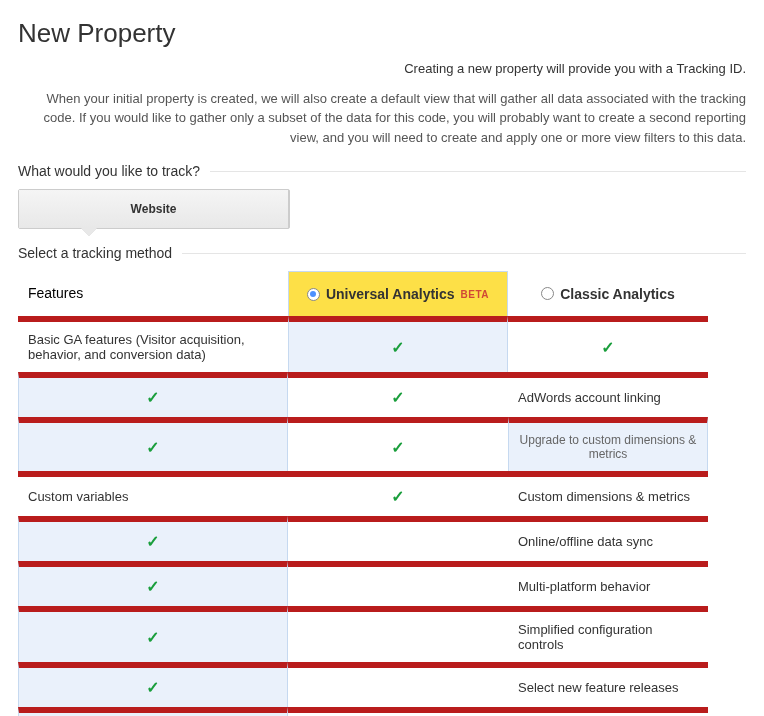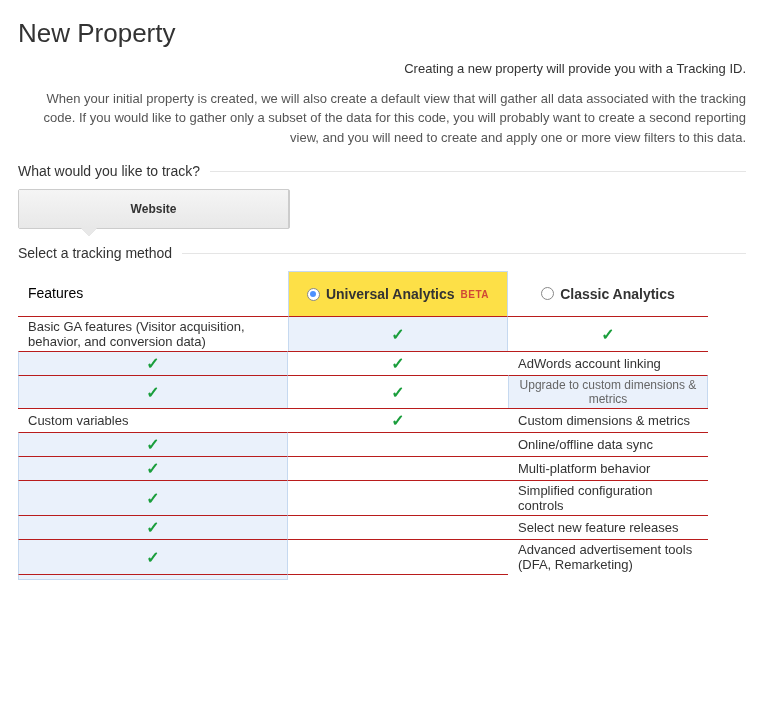--- a/index.html
+++ b/index.html
@@ -108,23 +108,23 @@
       background: #4d90fe;
       border-radius: 50%;
     }
     .beta {
       font-size: 10px;
       font-weight: bold;
       color: #d14836;
       letter-spacing: 0.5px;
     }
     .cell {
-      padding: 2px 10px;
+      padding: 10px 10px;
       font-size: 13px;
-      border-top: 1px solid #b91c1c;
+      border-top: 6px solid #b91c1c;
       display: flex;
       align-items: center;
     }
     .cell.center { justify-content: center; text-align: center; }
     .cell.feature { color: #333; }
     .check {
       color: #1a9e3c;
       font-size: 16px;
       font-weight: bold;
     }

